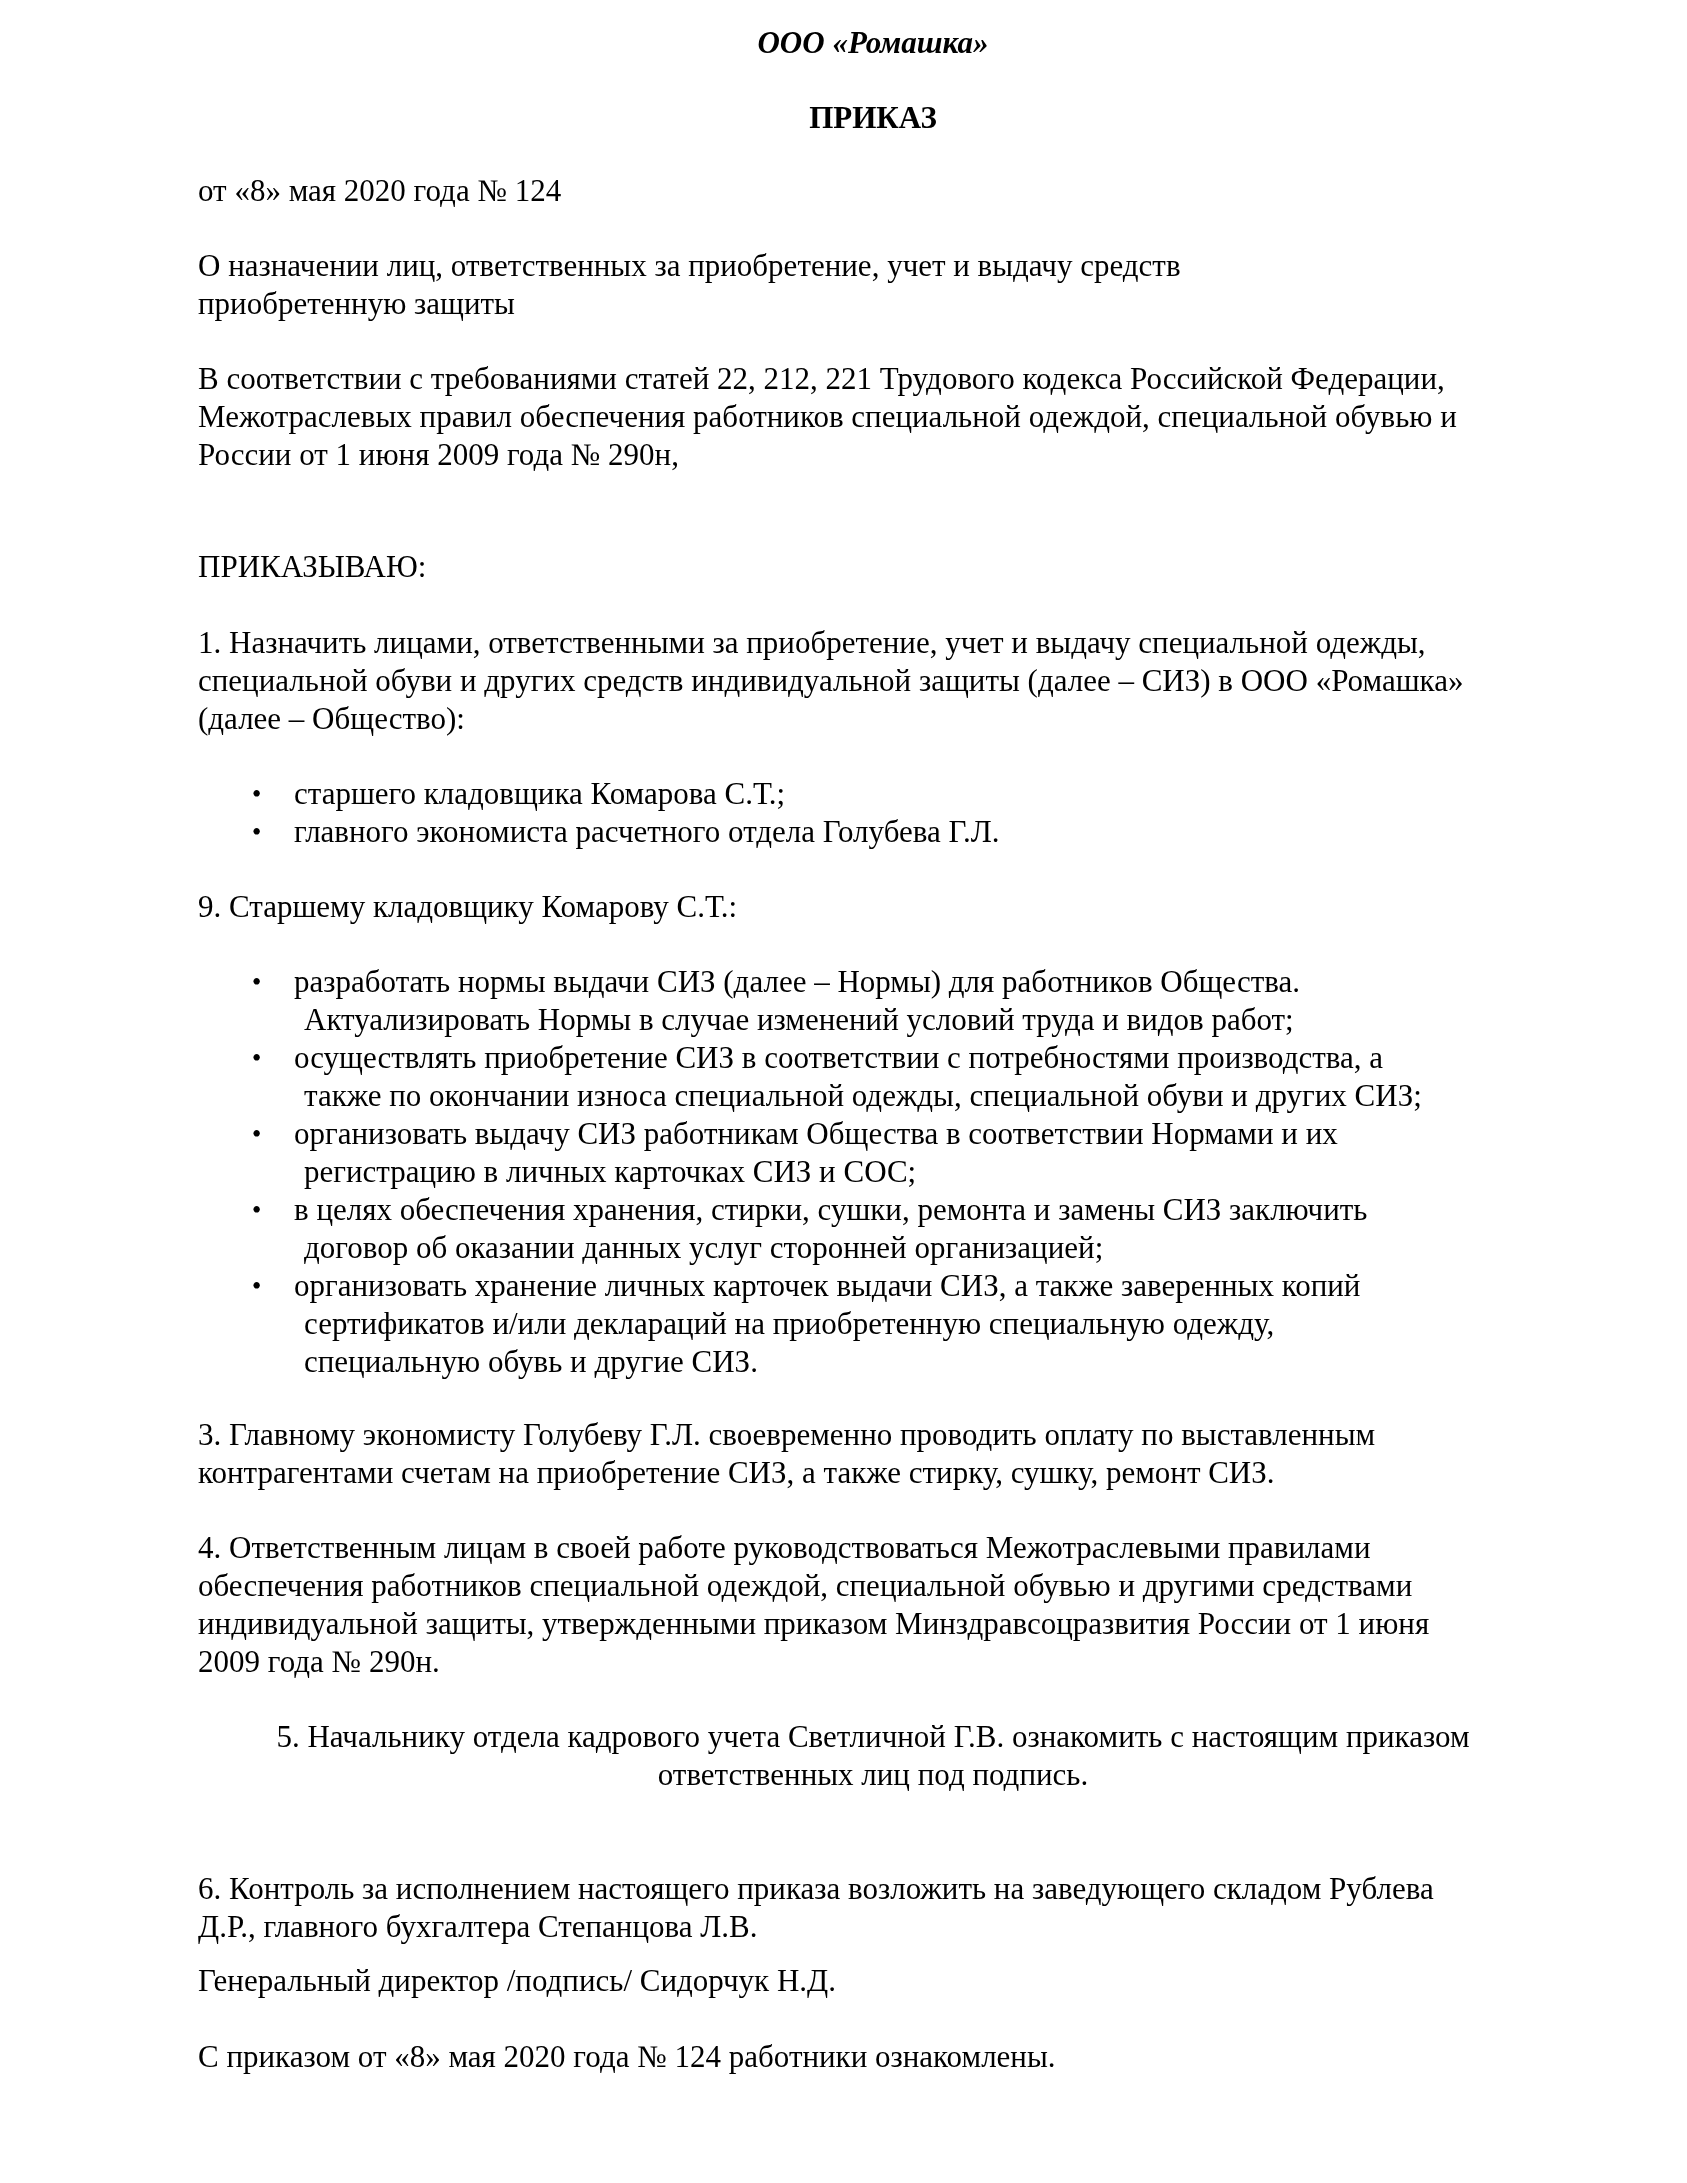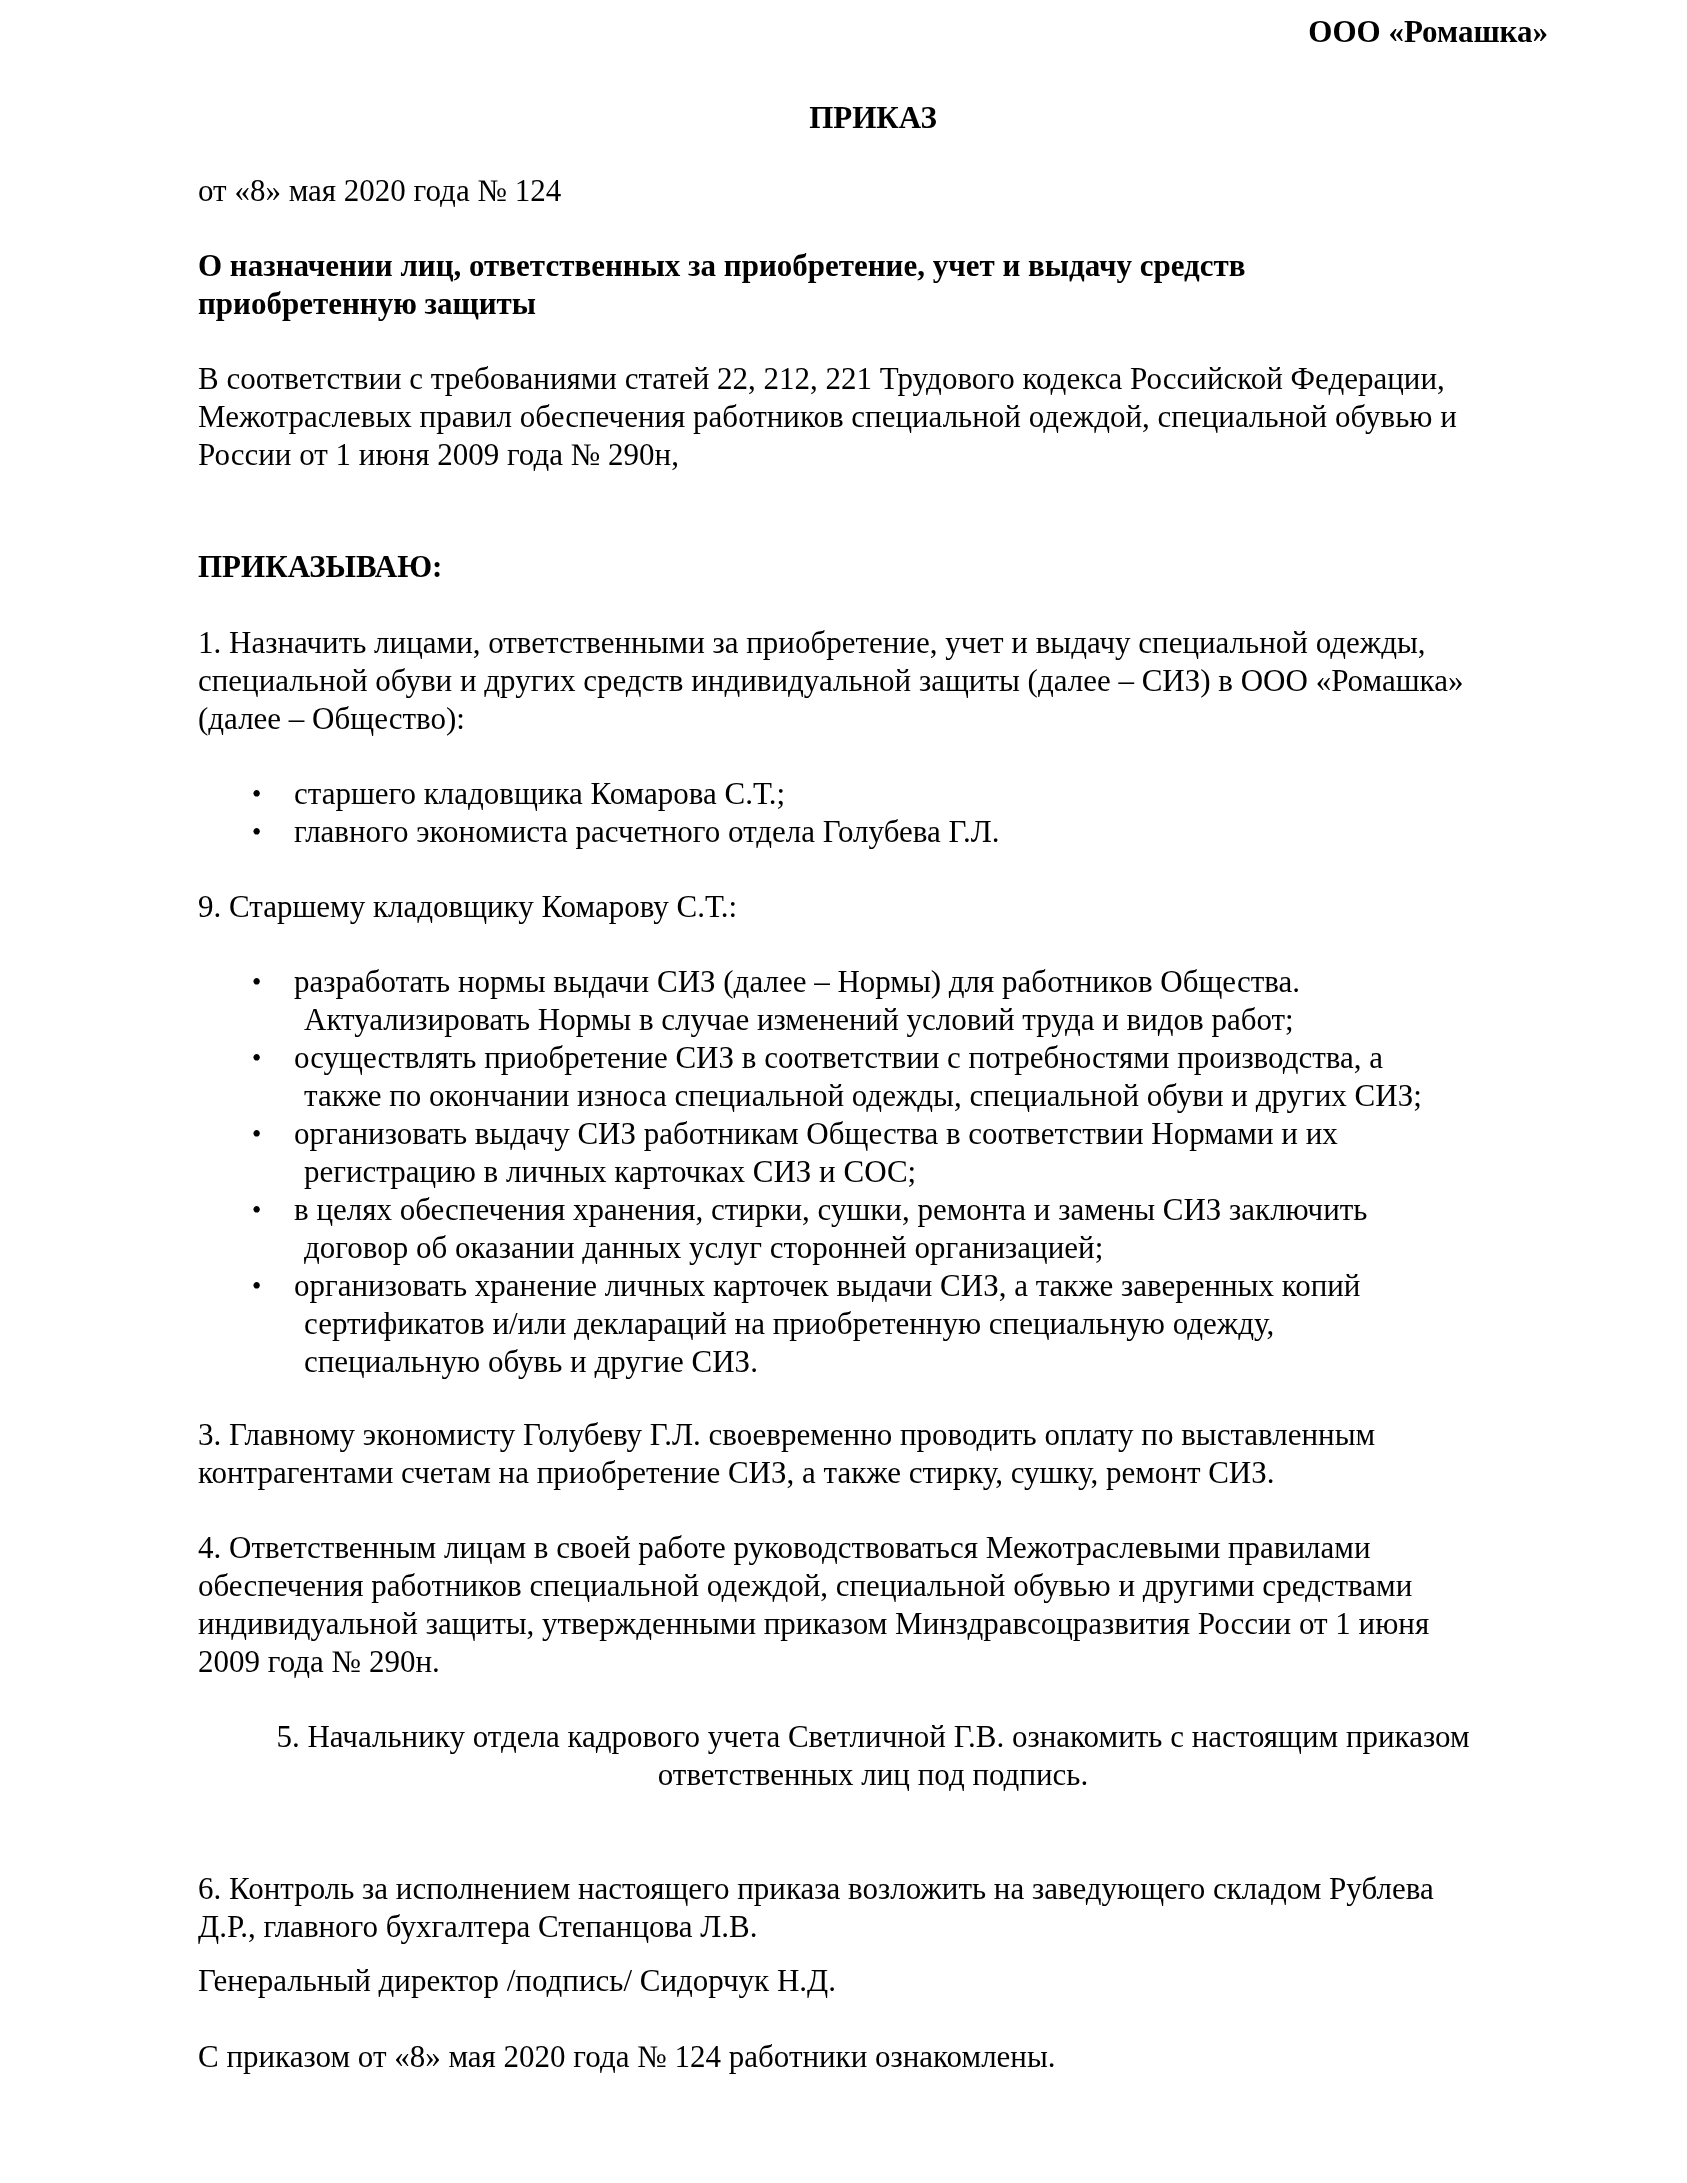--- a/index.html
+++ b/index.html
@@ -20,38 +20,39 @@
       left: 198px;
       top: 0;
       width: 1350px;
       font-size: 31px;
       line-height: 38px;
     }
     .org {
       position: absolute;
       left: 0;
       width: 1350px;
-      top: 13px;
-      text-align: right;
+      top: 24px;
+      text-align: center;
       font-weight: bold;
+      font-style: italic;
     }
     .doc-title {
       position: absolute;
       left: 0;
       width: 1350px;
       top: 99px;
       text-align: center;
       font-weight: bold;
     }
     .block {
       position: absolute;
       left: 0;
       width: 1350px;
     }
-    .bold { font-weight: bold; }
+    .bold { font-weight: normal; }
     .line { white-space: nowrap; display: block; }
     ul.bullets {
       list-style: none;
       margin: 0;
       padding: 0;
     }
     ul.bullets li {
       position: relative;
       padding-left: 96px;
       margin: 0;

